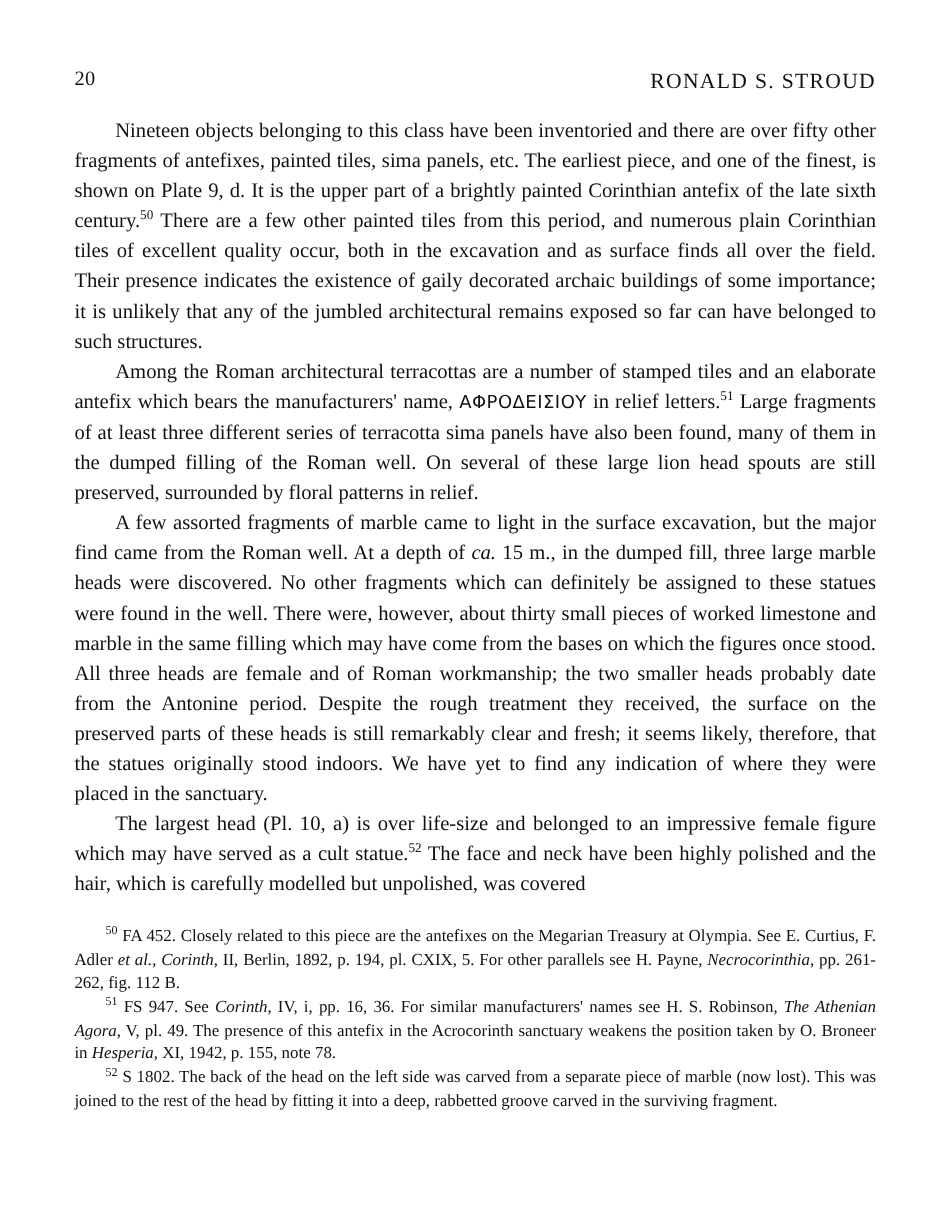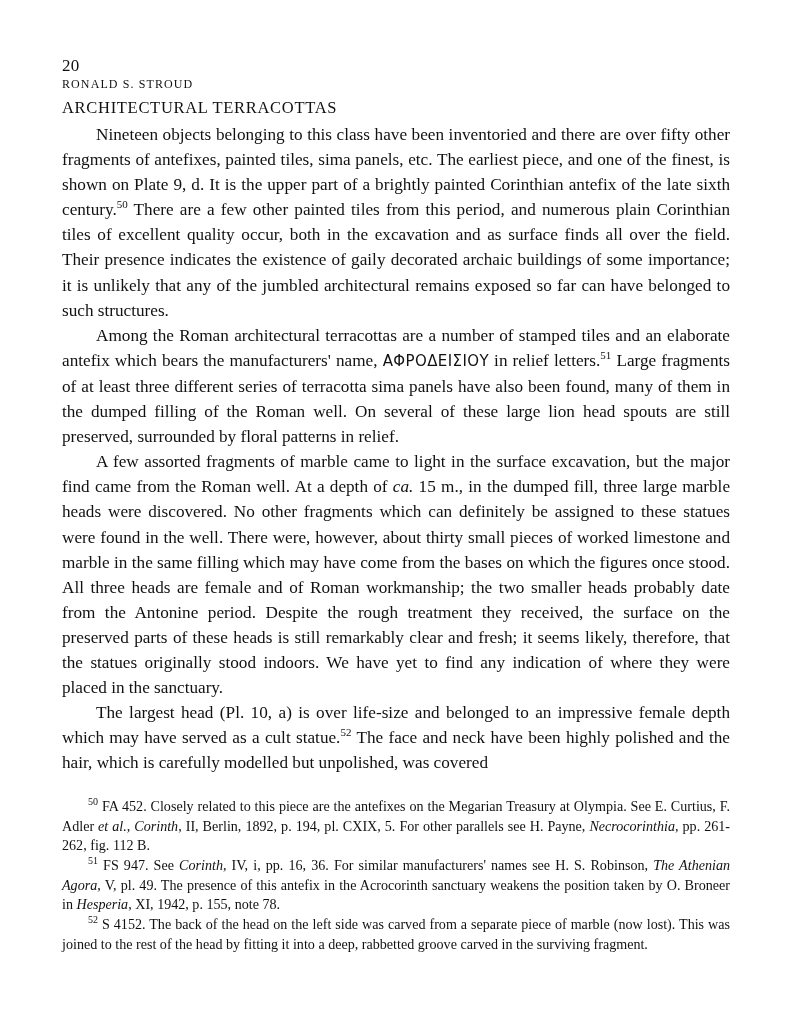--- a/index.html
+++ b/index.html
@@ -38,24 +38,23 @@
     left: 0;
     top: 0;
     font-size: 17px;
     letter-spacing: 0.3px;
   }
   .head-title {
     position: absolute;
     left: 0;
     right: 0;
     top: 1px;
-    text-align: left;
-    font-size: 12px;
+    text-align: right;
+    font-size: 18px;
     letter-spacing: 1.1px;
-    margin-top: 20px;
   }
   .section-head {
     font-size: 16.5px;
     letter-spacing: 0.7px;
     margin: 12px 0 4px 0;
   }
   .sec-gap { margin-top: 26px; }
   p.body {
     font-size: 17.2px;
     line-height: 25.1px;
@@ -94,35 +93,32 @@
 <body>
 
 <div class="page">
   <div class="content">
 
     <div class="running-head">
       <div class="page-number">20</div>
       <div class="head-title">RONALD S. STROUD</div>
     </div>
 
-    <div class="section-head">
-      <span>ARCHITECTURAL TERRACOTTAS</span>
-    </div>
 
     <p class="body"><span>Nineteen objects belonging to this class have been inventoried and there are over fifty other fragments of antefixes, painted tiles, sima panels, etc. The earliest piece, and one of the finest, is shown on Plate 9, d. It is the upper part of a brightly painted Corinthian antefix of the late sixth century.</span><sup>50</sup><span> There are a few other painted tiles from this period, and numerous plain Corinthian tiles of excellent quality occur, both in the excavation and as surface finds all over the field. Their presence indicates the existence of gaily decorated archaic buildings of some importance; it is unlikely that any of the jumbled architectural remains exposed so far can have belonged to such structures.</span></p>
 
     <p class="body"><span>Among the Roman architectural terracottas are a number of stamped tiles and an elaborate antefix which bears the manufacturers' name, </span><span class="gk">ΑΦΡΟΔΕΙΣΙΟΥ</span><span> in relief letters.</span><sup>51</sup><span> Large fragments of at least three different series of terracotta sima panels have also been found, many of them in the dumped filling of the Roman well. On several of these large lion head spouts are still preserved, surrounded by floral patterns in relief.</span></p>
 
 
     <p class="body"><span>A few assorted fragments of marble came to light in the surface excavation, but the major find came from the Roman well. At a depth of </span><span class="it">ca.</span><span> 15 m., in the dumped fill, three large marble heads were discovered. No other fragments which can definitely be assigned to these statues were found in the well. There were, however, about thirty small pieces of worked limestone and marble in the same filling which may have come from the bases on which the figures once stood. All three heads are female and of Roman workmanship; the two smaller heads probably date from the Antonine period. Despite the rough treatment they received, the surface on the preserved parts of these heads is still remarkably clear and fresh; it seems likely, therefore, that the statues originally stood indoors. We have yet to find any indication of where they were placed in the sanctuary.</span></p>
 
-    <p class="body"><span>The largest head (Pl. 10, a) is over life-size and belonged to an impressive female depth which may have served as a cult statue.</span><sup>52</sup><span> The face and neck have been highly polished and the hair, which is carefully modelled but unpolished, was covered</span></p>
+    <p class="body"><span>The largest head (Pl. 10, a) is over life-size and belonged to an impressive female figure which may have served as a cult statue.</span><sup>52</sup><span> The face and neck have been highly polished and the hair, which is carefully modelled but unpolished, was covered</span></p>
 
     <div class="notes">
       <p><sup>50</sup><span> FA 452. Closely related to this piece are the antefixes on the Megarian Treasury at Olympia. See E. Curtius, F. Adler </span><span class="it">et al.</span><span>, </span><span class="it">Corinth</span><span>, II, Berlin, 1892, p. 194, pl. CXIX, 5. For other parallels see H. Payne, </span><span class="it">Necrocorinthia</span><span>, pp. 261-262, fig. 112 B.</span></p>
 
       <p><sup>51</sup><span> FS 947. See </span><span class="it">Corinth</span><span>, IV, i, pp. 16, 36. For similar manufacturers' names see H. S. Robinson, </span><span class="it">The Athenian Agora</span><span>, V, pl. 49. The presence of this antefix in the Acrocorinth sanctuary weakens the position taken by O. Broneer in </span><span class="it">Hesperia</span><span>, XI, 1942, p. 155, note 78.</span></p>
 
-      <p><sup>52</sup><span> S 4152. The back of the head on the left side was carved from a separate piece of marble (now lost). This was joined to the rest of the head by fitting it into a deep, rabbetted groove carved in the surviving fragment.</span></p>
+      <p><sup>52</sup><span> S 1802. The back of the head on the left side was carved from a separate piece of marble (now lost). This was joined to the rest of the head by fitting it into a deep, rabbetted groove carved in the surviving fragment.</span></p>
     </div>
 
   </div>
 </div>
 
 </body></html>

